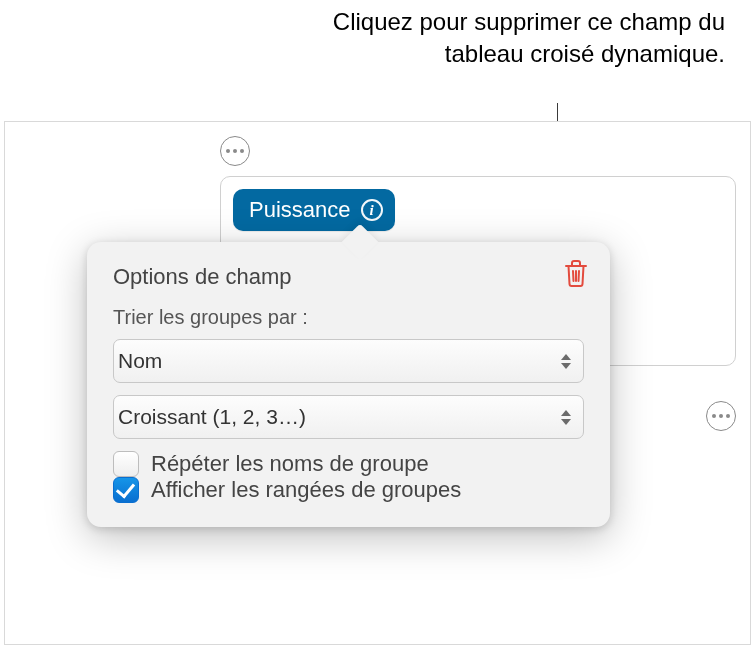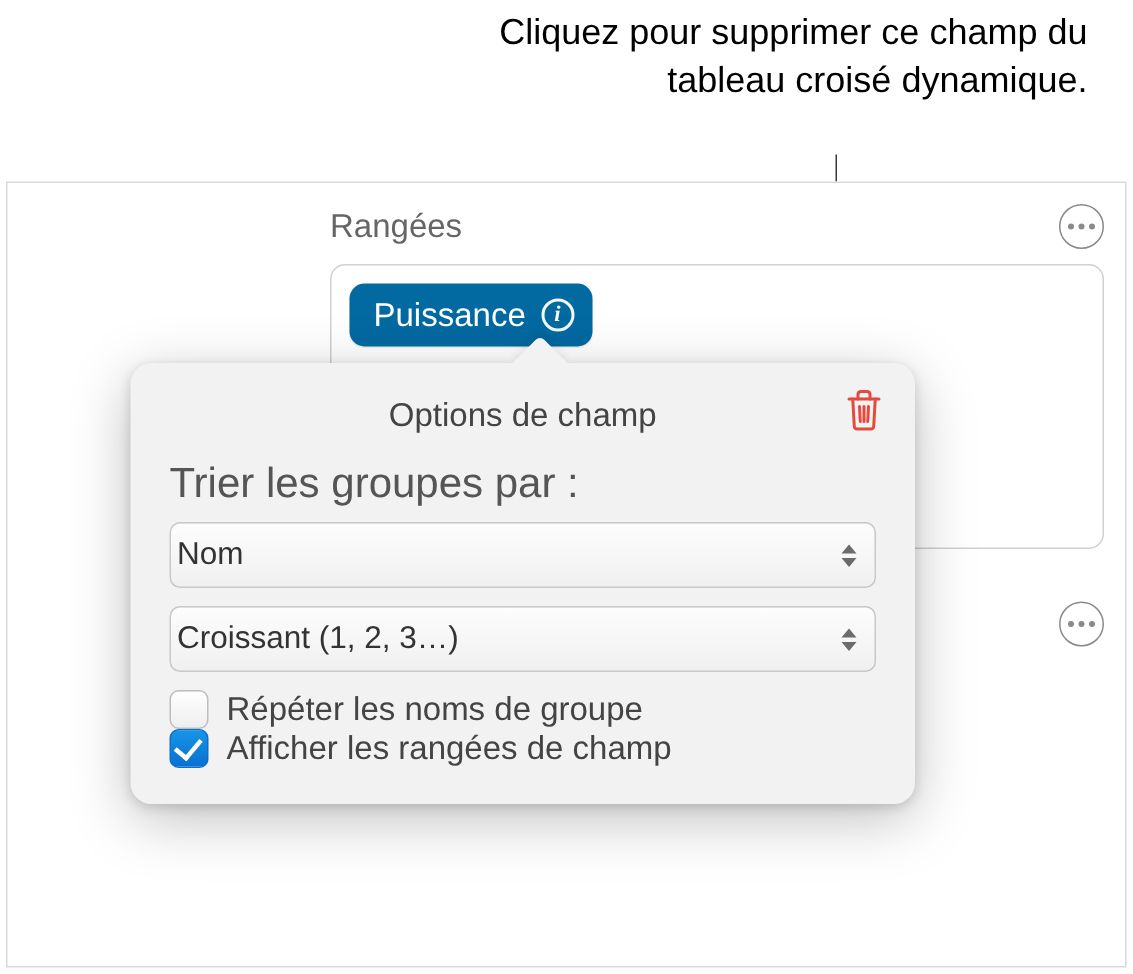--- a/index.html
+++ b/index.html
@@ -120,33 +120,33 @@
     position: absolute;
     top: -13px;
     left: 260px;
     width: 26px; height: 26px;
     background: #f2f2f2;
     transform: rotate(45deg);
     border-top-left-radius: 4px;
     box-shadow: -3px -3px 6px rgba(0,0,0,.06);
   }
   .popover-title {
-    text-align: center;
+    text-align: left;
     font-size: 22px;
     color: #444;
     margin-bottom: 16px;
   }
   .trash {
     position: absolute;
     right: 22px; top: 18px;
     width: 24px; height: 28px;
   }
   .trash svg { display:block; }
   .popover-label {
-    font-size: 28px;
+    font-size: 20px;
     color: #555;
     margin-bottom: 10px;
   }
   .select {
     background: linear-gradient(#fdfdfd,#f0f0f0);
     border: 1px solid #c8c8c8;
     border-radius: 7px;
     height: 44px;
     display: flex;
     align-items: center;
@@ -203,21 +203,20 @@
 </style>
 </head>
 <body>
 
 <div class="callout">Cliquez pour supprimer ce champ&nbsp;du tableau croisé dynamique.</div>
 <div class="callout-line"></div>
 
 <div class="panel">
   <div class="content">
     <div class="section-header">
-      <div class="section-label">Rangées</div>
       <div class="more-btn">
         <span class="dot"></span>
         <span class="dot"></span>
         <span class="dot"></span>
       </div>
     </div>
     <div class="field-box">
       <div class="pill">
         <span>Puissance</span>
         <span class="info">i</span>
@@ -266,15 +265,15 @@
     </div>
   </div>
 
   <div class="check-row">
     <div class="checkbox"></div>
     <span>Répéter les noms de groupe</span>
   </div>
 
   <div class="check-row">
     <div class="checkbox checked"></div>
-    <span>Afficher les rangées de champ</span>
+    <span>Afficher les rangées de groupes</span>
   </div>
 </div>
 
 </body></html>

